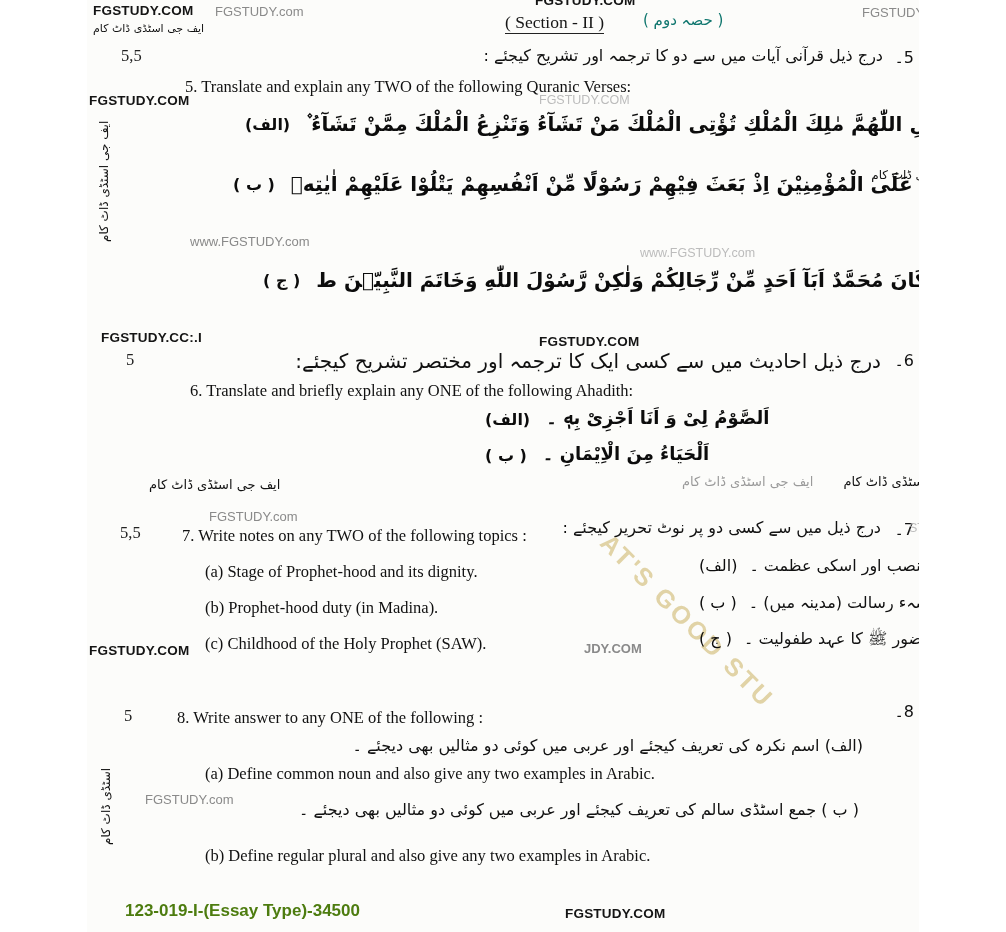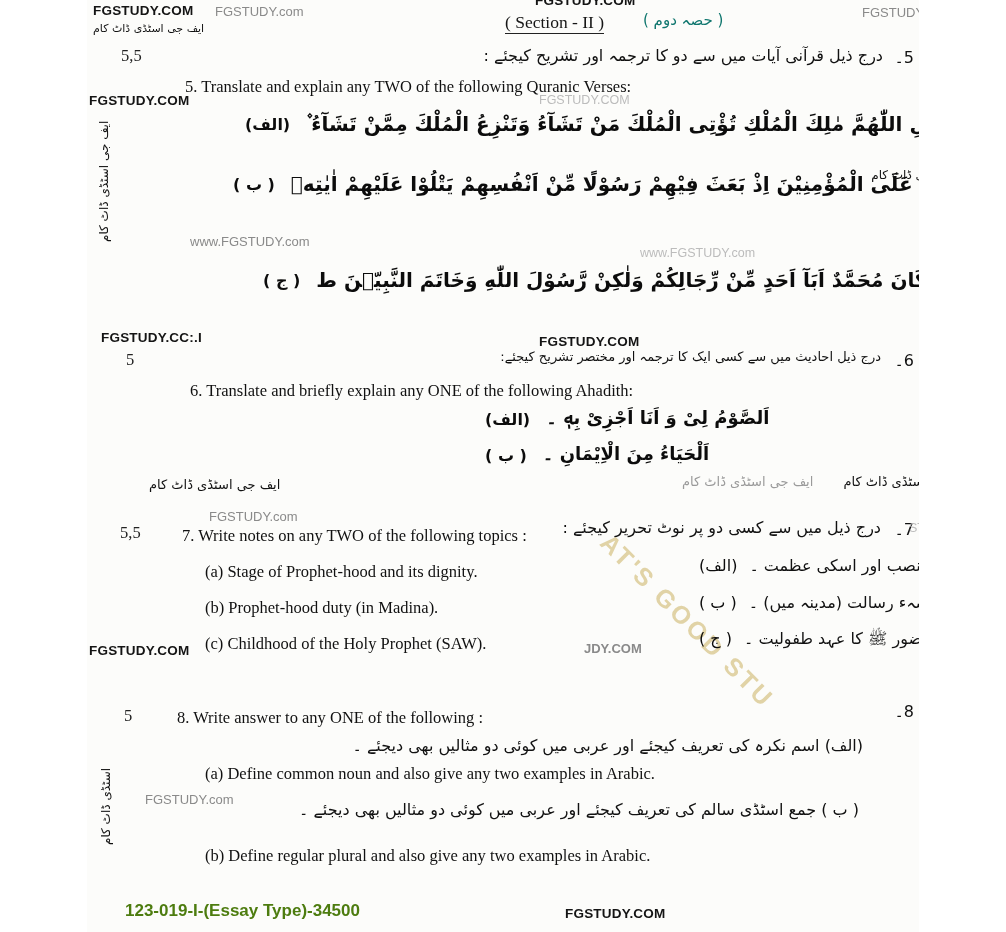--- a/index.html
+++ b/index.html
@@ -74,21 +74,21 @@
   <div class="t wm-faint" style="left:553px;top:246px">www.FGSTUDY.com</div>
   <div class="t urdu urdu-sm rot" style="left:10px;top:242px">ایف جی اسٹڈی ڈاٹ کام</div>
   <div class="t urdu urdu-sm" style="right:-6px;top:168px">ی ڈاٹ کام</div>
 
   <div class="t wm-bold" style="left:14px;top:330px">FGSTUDY.CC:.I</div>
   <div class="t wm-bold" style="left:452px;top:334px">FGSTUDY.COM</div>
   <div class="t wm-bold" style="left:986px;top:328px">FGS</div>
 
   <div class="t marks" style="left:16px;top:350px">5</div>
   <div class="t urdu num" style="right:5px;top:351px">6۔</div>
-  <div class="t urdu" style="right:38px;top:349px;font-size:13px">درج ذیل احادیث میں سے کسی ایک کا ترجمہ اور مختصر تشریح کیجئے:</div>
+  <div class="t urdu" style="right:38px;top:349px;font-size:20px">درج ذیل احادیث میں سے کسی ایک کا ترجمہ اور مختصر تشریح کیجئے:</div>
   <div class="t en" style="left:103px;top:381px">6.  Translate and briefly explain any ONE of the following Ahadith:</div>
 
   <div class="t row" style="left:398px;top:407px">
     <span class="vlabel">(الف)</span>
     <span class="arabic" style="font-size:18px">اَلصَّوْمُ لِیْ وَ اَنَا اَجْزِیْ بِهٖ ۔</span>
   </div>
   <div class="t row" style="left:398px;top:443px">
     <span class="vlabel">( ب )</span>
     <span class="arabic" style="font-size:18px">اَلْحَيَاءُ مِنَ الْاِيْمَانِ ۔</span>
   </div>

